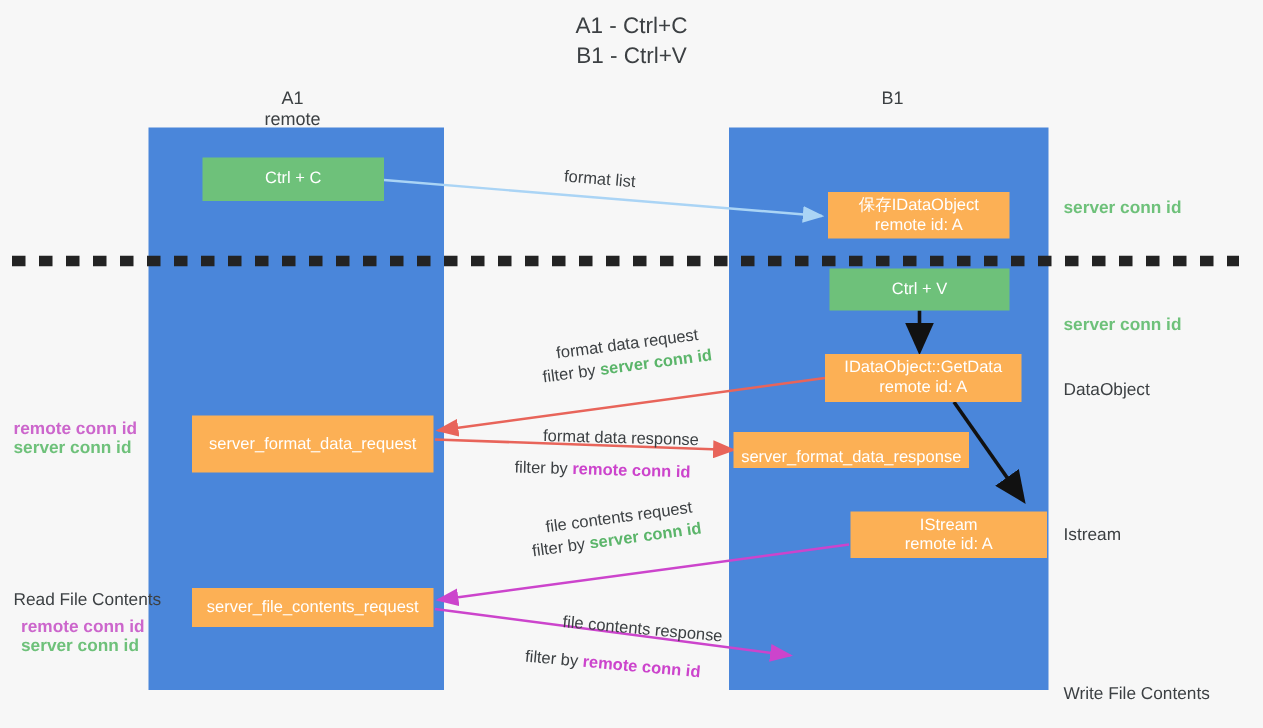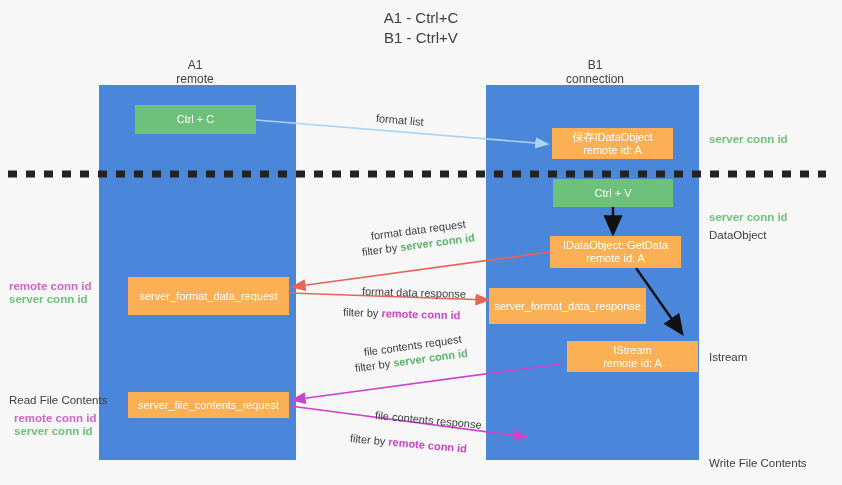--- a/index.html
+++ b/index.html
@@ -104,21 +104,20 @@
     <div>A1 - Ctrl+C</div>
     <div>B1 - Ctrl+V</div>
   </div>
 
   <div class="col-header" style="left:125px; top:58px; width:140px;">
     <div>A1</div>
     <div>remote</div>
   </div>
   <div class="col-header" style="left:525px; top:58px; width:140px;">
     <div>B1</div>
-    <div>connection</div>
   </div>
 
   <div class="lane" style="left:99px; top:85px; width:197px; height:375px;"></div>
   <div class="lane" style="left:486px; top:85px; width:213px; height:375px;"></div>
 
   <svg class="layer">
     <defs>
       <marker id="ah-blue" markerWidth="9" markerHeight="7" refX="8" refY="3.5" orient="auto">
         <polygon points="0,0 9,3.5 0,7" fill="#aad4f5"></polygon>
       </marker>
@@ -170,32 +169,32 @@
 
   <div class="node orange" style="left:567px; top:341px; width:131px; height:31px;">
     <div>IStream</div>
     <div class="l2">remote id: A</div>
   </div>
 
   <div class="node orange" style="left:128px; top:277px; width:161px; height:38px;">
     <div>server_format_data_request</div>
   </div>
 
-  <div class="node orange" style="left:489px; top:288px; width:157px; height:36px;">
+  <div class="node orange" style="left:489px; top:288px; width:157px; height:24px;justify-content:flex-end;">
     <div>server_format_data_response</div>
   </div>
 
   <div class="node orange" style="left:128px; top:392px; width:161px; height:26px;">
     <div>server_file_contents_request</div>
   </div>
 
 
   <div class="side-label green" style="left:709px; top:132px;">server conn id</div>
   <div class="side-label green" style="left:709px; top:210px;">server conn id</div>
-  <div class="side-label dark" style="left:709px; top:228px;text-align:right;">DataObject</div>
+  <div class="side-label dark" style="left:709px; top:253px;text-align:right;">DataObject</div>
   <div class="side-label dark" style="left:709px; top:350px;">Istream</div>
   <div class="side-label dark" style="left:709px; top:431px;margin-top:25px;">Write File Contents</div>
 
   <div class="side-label purple" style="left:9px; top:279px;">remote conn id</div>
   <div class="side-label green" style="left:9px; top:292px;">server conn id</div>
 
   <div class="side-label dark" style="left:9px; top:393px;">Read File Contents</div>
   <div class="side-label purple" style="left:14px; top:411px;">remote conn id</div>
   <div class="side-label green" style="left:14px; top:424px;">server conn id</div>
 

